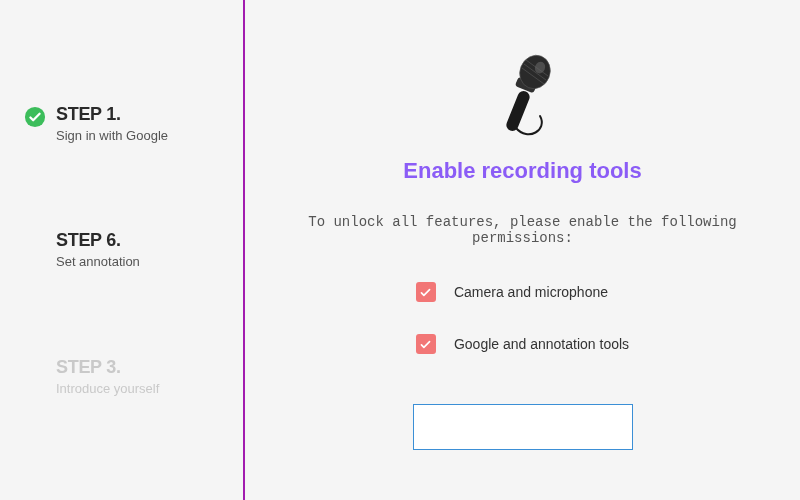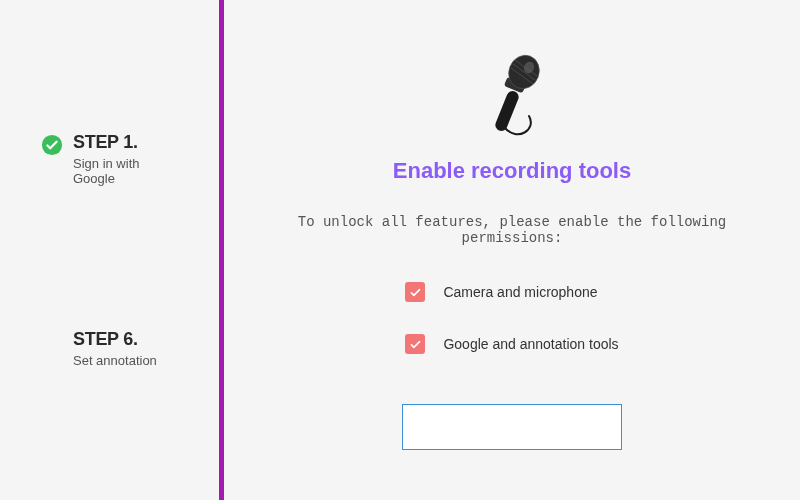--- a/index.html
+++ b/index.html
@@ -5,23 +5,23 @@
     * { margin: 0; padding: 0; box-sizing: border-box; }
     body {
       width: 800px;
       height: 500px;
       background: #f5f5f5;
       font-family: -apple-system, BlinkMacSystemFont, "Segoe UI", Helvetica, Arial, sans-serif;
       display: flex;
       overflow: hidden;
     }
     .sidebar {
-      width: 224px;
-      padding: 0 41px;
-      border-right: 5px solid #a21caf;
+      width: 245px;
+      padding: 0 24px;
+      border-right: 2px solid #a21caf;
       display: flex;
       flex-direction: column;
       justify-content: space-around;
       padding-top: 60px;
       padding-bottom: 60px;
     }
     .step {
       display: flex;
       align-items: flex-start;
       gap: 10px;
@@ -134,20 +134,27 @@
   </div>
 
   <div class="step no-icon">
     <span class="step-icon"></span>
     <div class="step-content">
       <div class="step-title">STEP 6.</div>
       <div class="step-subtitle">Set annotation</div>
     </div>
   </div>
 
+  <div class="step no-icon inactive">
+    <span class="step-icon"></span>
+    <div class="step-content">
+      <div class="step-title">STEP 3.</div>
+      <div class="step-subtitle">Introduce yourself</div>
+    </div>
+  </div>
 
 </div>
 
 <div class="main">
 
   <div class="mic-graphic">
     <svg viewBox="0 0 70 90">
 
       <path d="M28 78 C 40 92, 60 80, 52 66" stroke="#1a1a1a" stroke-width="2" fill="none" stroke-linecap="round"></path>
 

